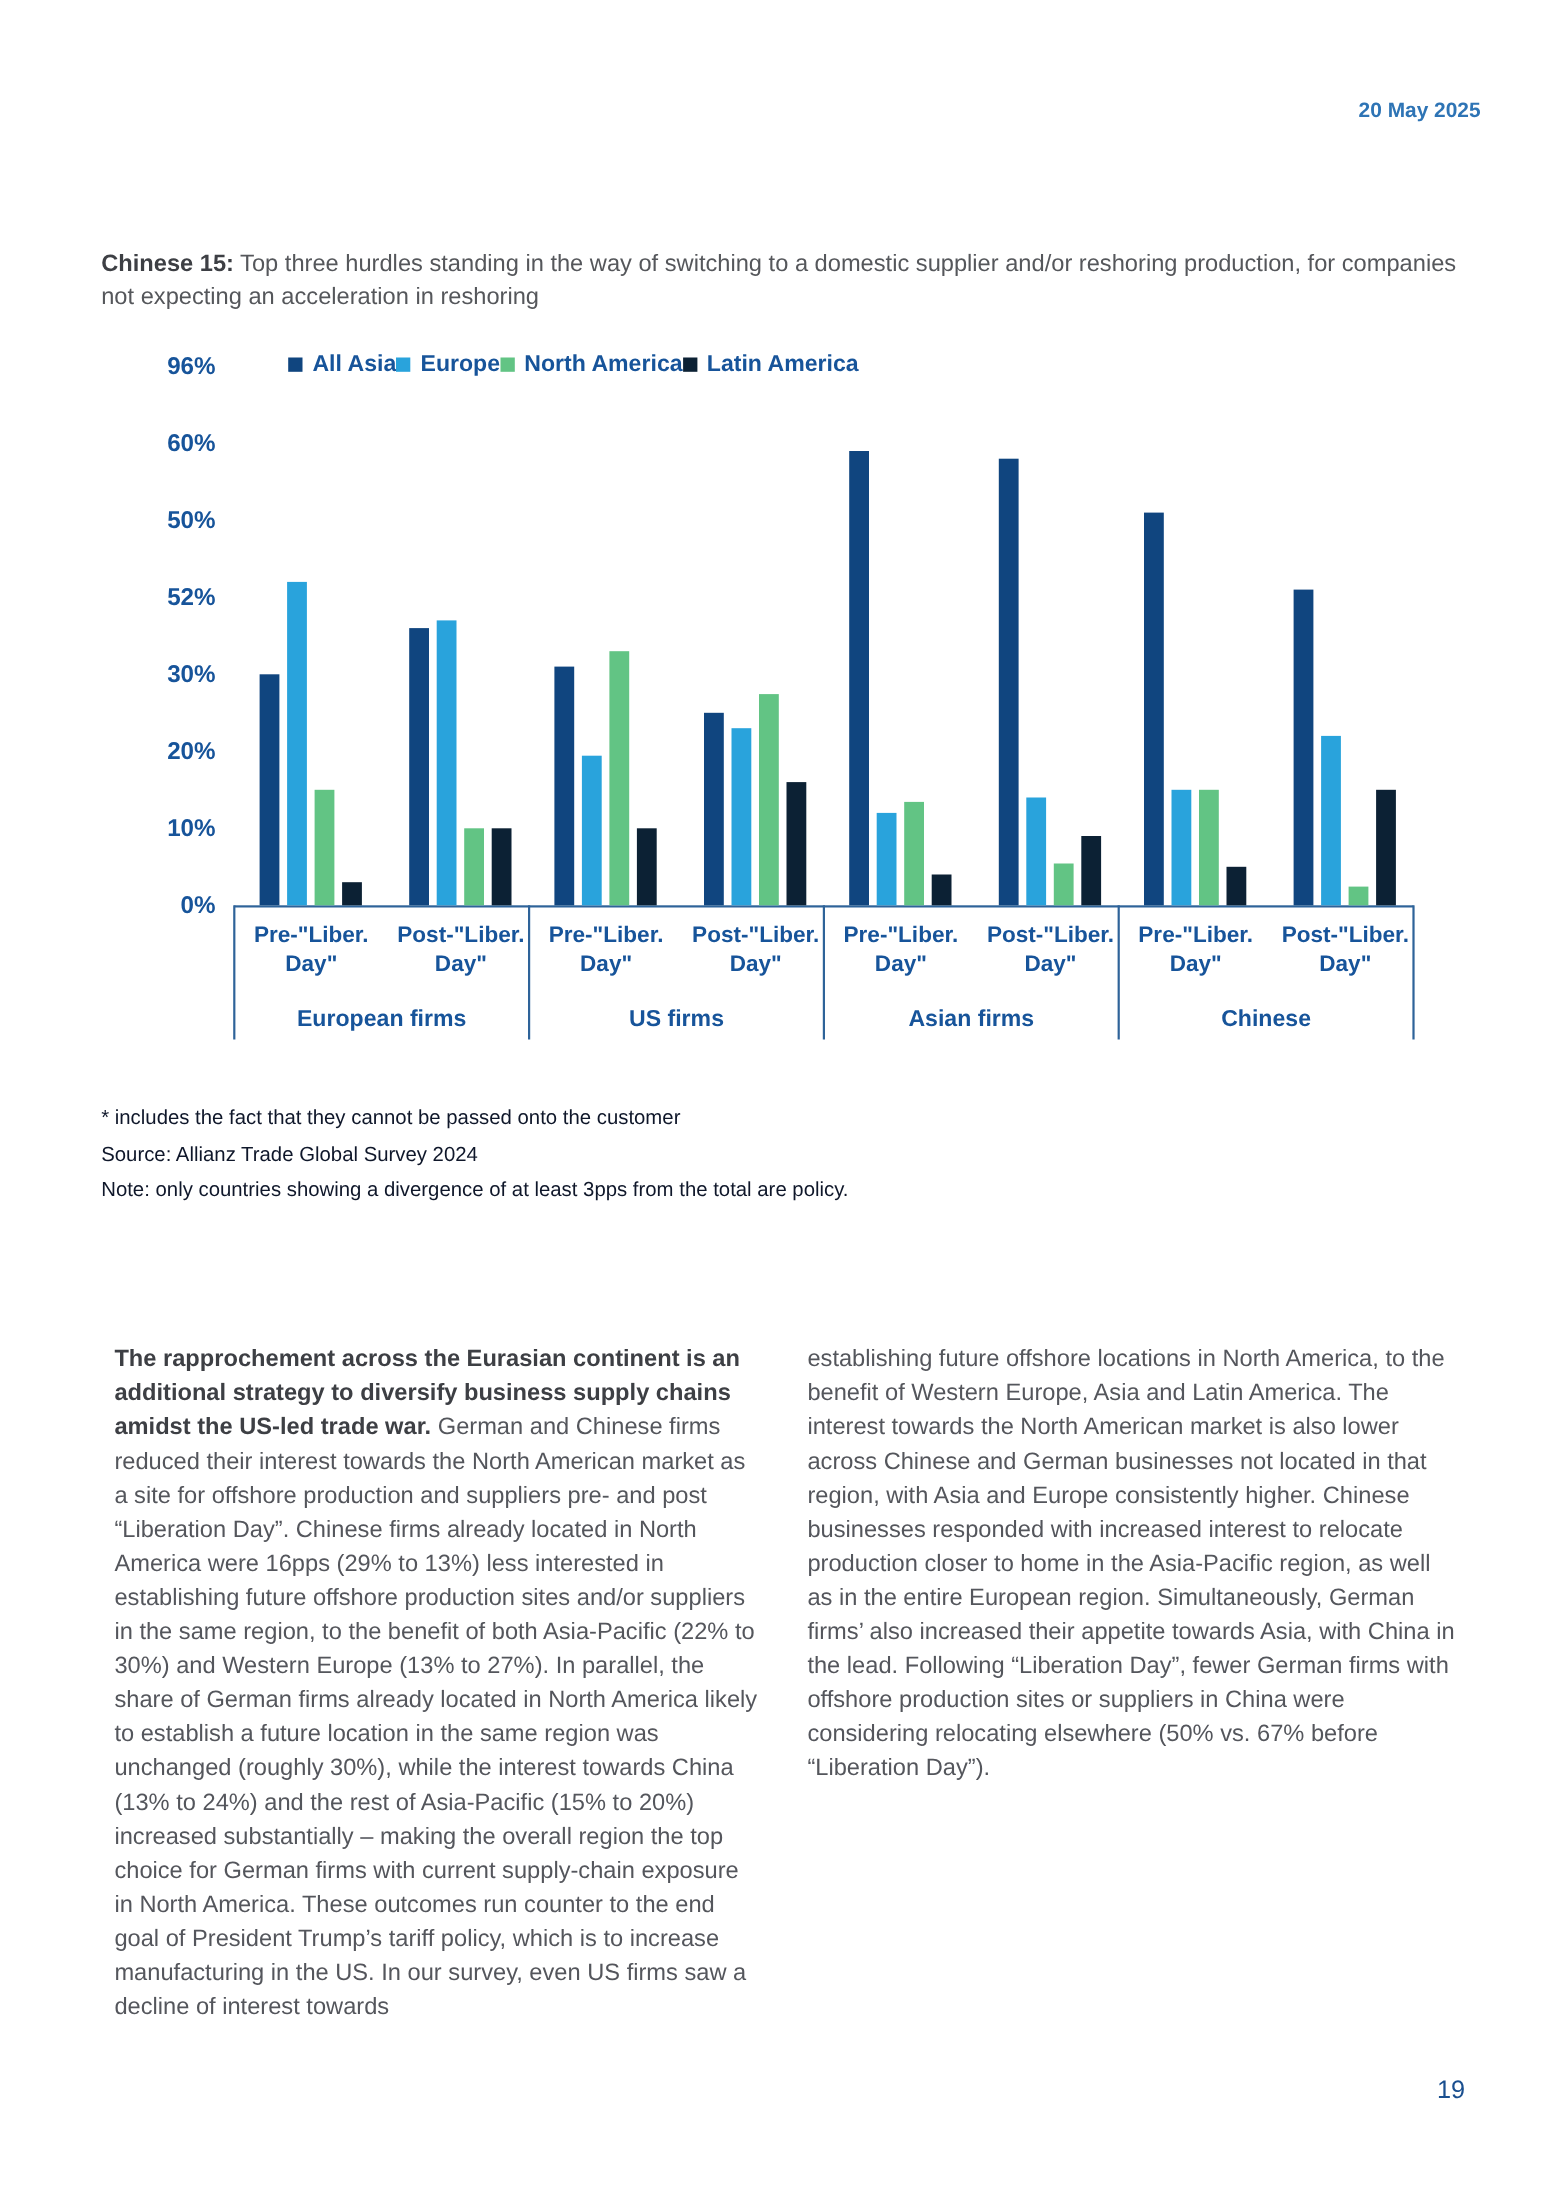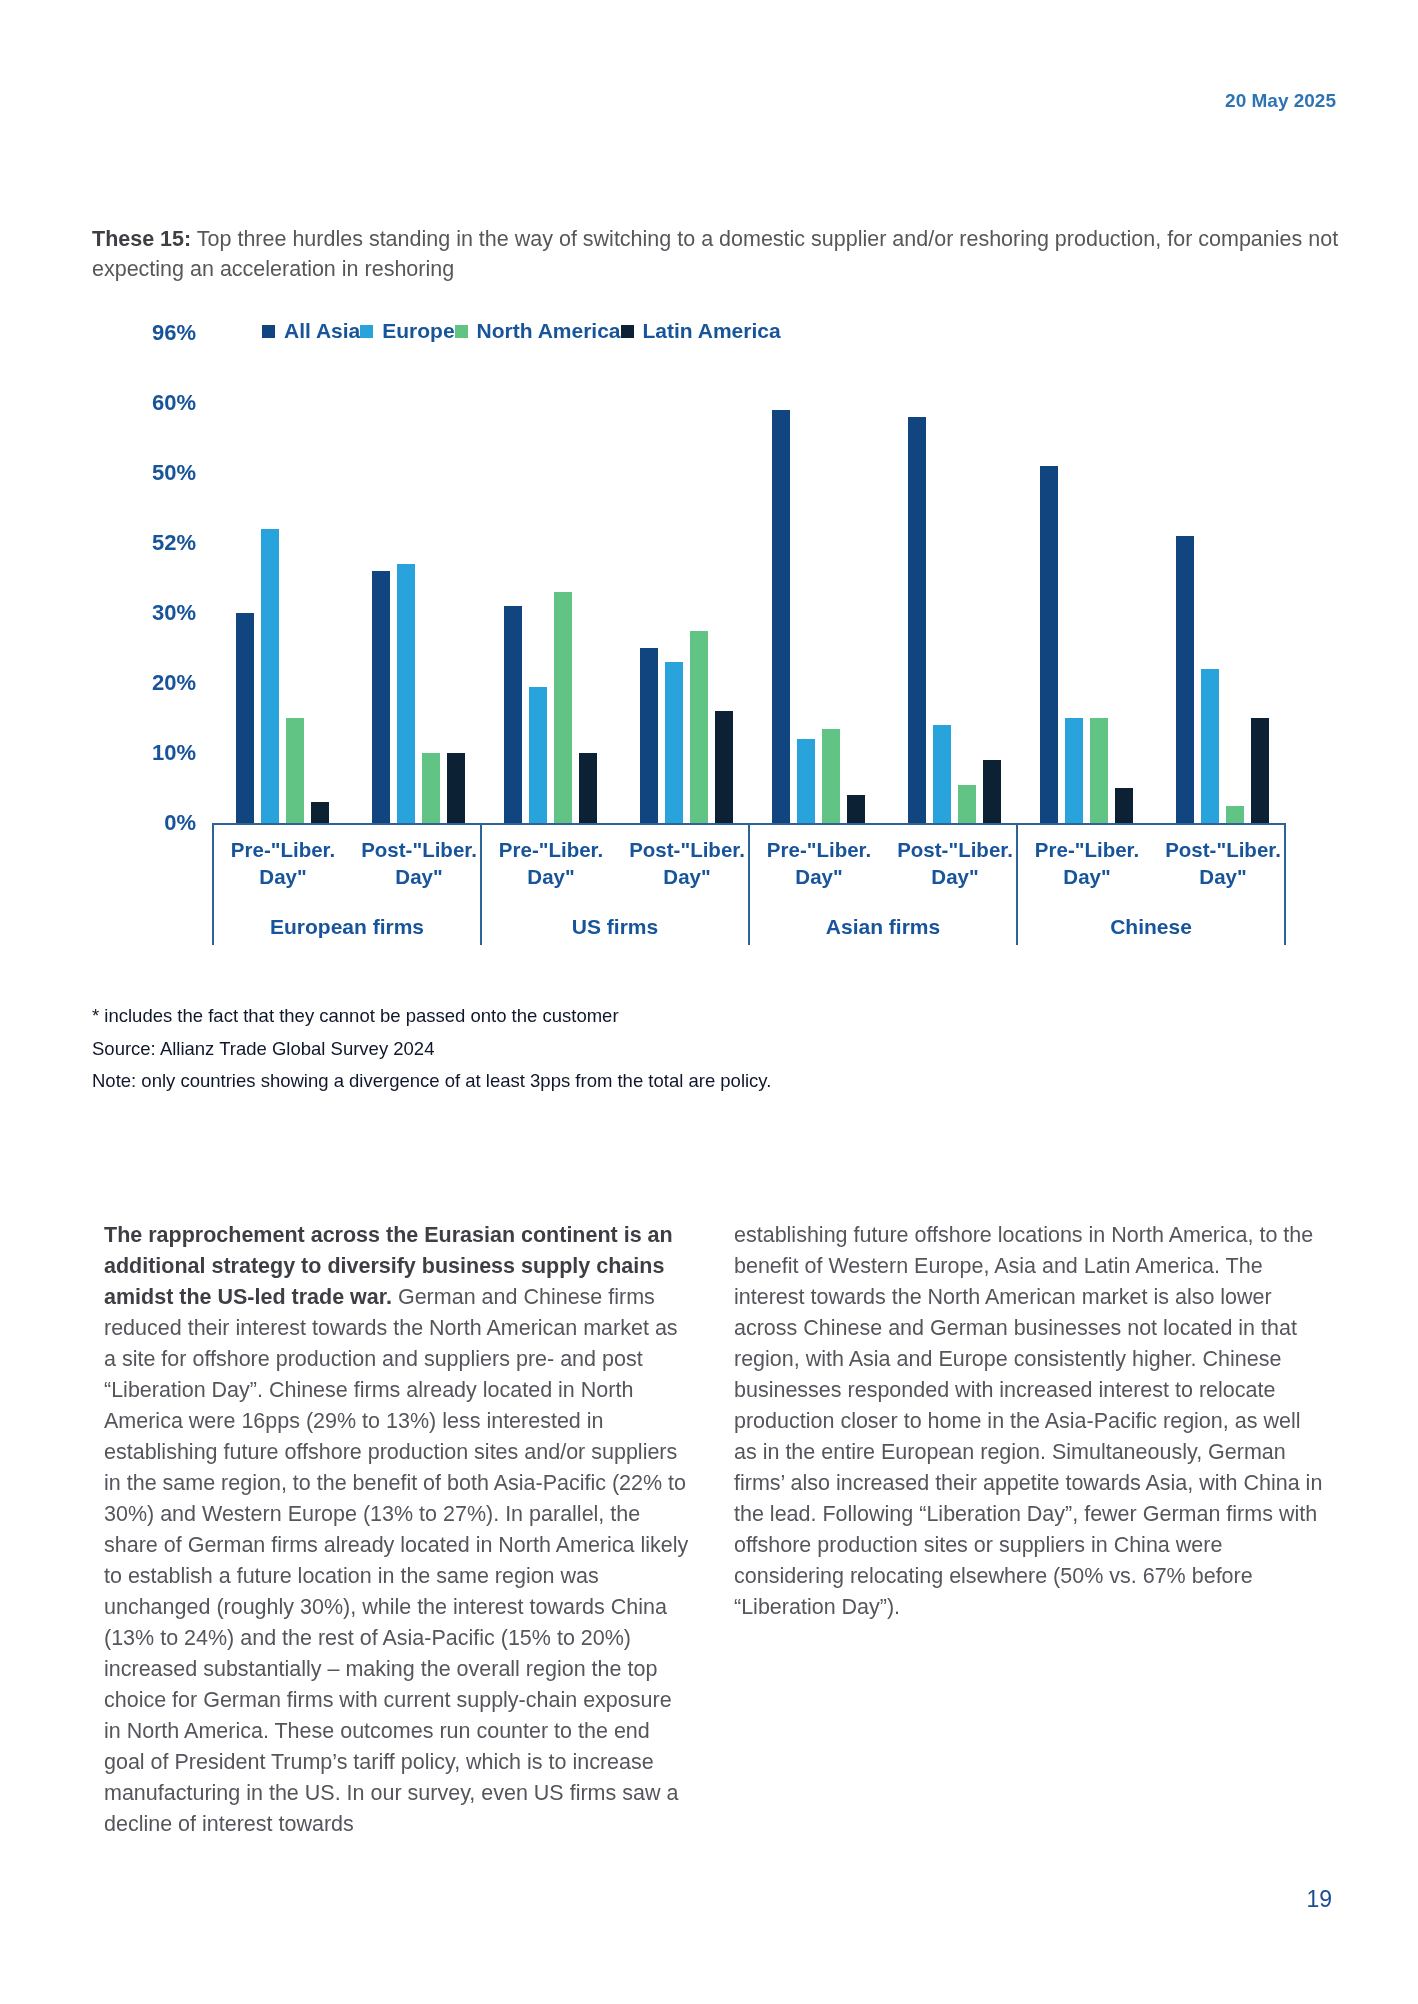--- a/index.html
+++ b/index.html
@@ -2,21 +2,21 @@
 <html><head>
 <meta charset="utf-8">
 <style>
   html,body { margin:0; padding:0; background:#e8e8e8; }
   .page {
     position:relative; width:1418px; height:2004px; margin:0 auto;
     background:#ffffff; font-family:"Liberation Sans", sans-serif;
     overflow:hidden;
   }
   .date {
-    position:absolute; top:90px; right:82px;
+    position:absolute; top:90px; right:72px;
     font-size:19px; font-weight:600; color:#2E74B5;
   }
   .caption {
     position:absolute; left:92px; top:224px; width:1250px;
     font-size:21.5px; line-height:30px; color:#55575B;
   }
   .caption b { color:#3D3F44; }
   
   .y-axis { position:absolute; left:80px; top:320px; width:116px; height:520px; }
   .ytick {
@@ -66,21 +66,21 @@
     font-size:23px; font-weight:400; color:#1A4F8F;
   }
 </style>
 </head>
 <body>
 
 <div class="page">
 
   <div class="date">20 May 2025</div>
 
-  <div class="caption"><b>These 15:</b> <span>Top three hurdles standing in the way of switching to a domestic supplier and/or reshoring production, for companies not expecting an acceleration in reshoring</span></div>
+  <div class="caption"><b>Chinese 15:</b> <span>Top three hurdles standing in the way of switching to a domestic supplier and/or reshoring production, for companies not expecting an acceleration in reshoring</span></div>
 
   <div class="y-axis">
       <div class="ytick" style="top: 0px;">96%</div>
       <div class="ytick" style="top: 70px;">60%</div>
       <div class="ytick" style="top: 140px;">50%</div>
       <div class="ytick" style="top: 210px;">52%</div>
       <div class="ytick" style="top: 280px;">30%</div>
       <div class="ytick" style="top: 350px;">20%</div>
       <div class="ytick" style="top: 420px;">10%</div>
       <div class="ytick" style="top: 490px;">0%</div>

